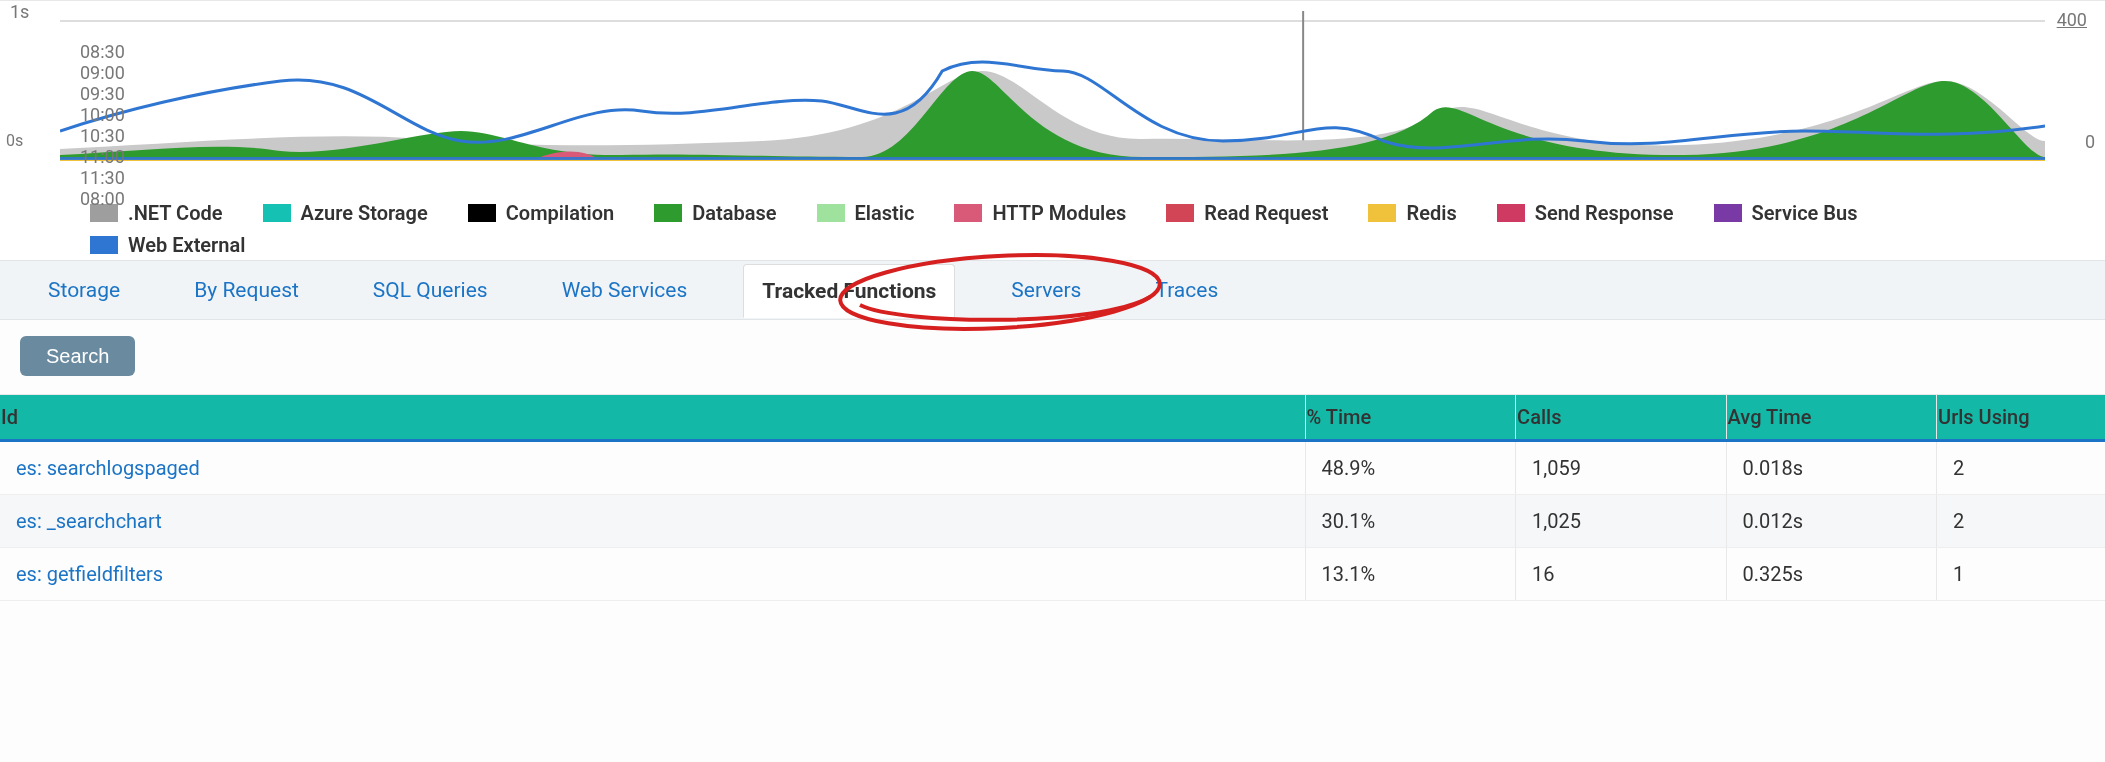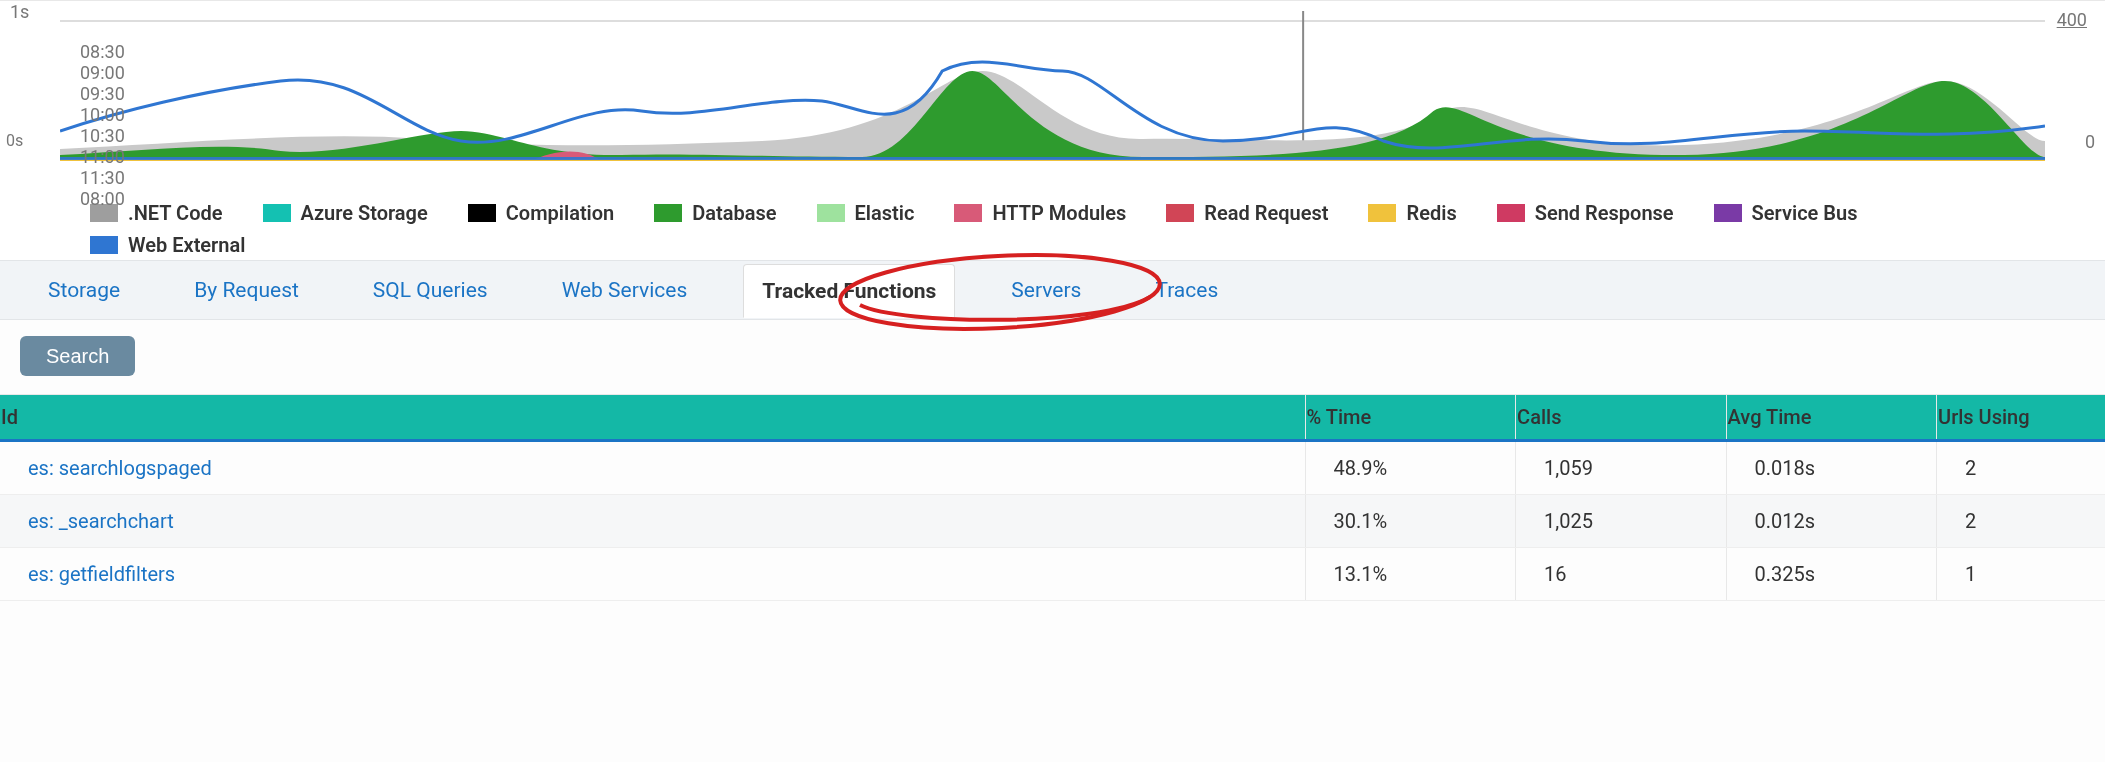--- a/index.html
+++ b/index.html
@@ -162,21 +162,21 @@
   table.data thead th {
     text-align: left;
     font-weight: 500;
     color: #333;
     padding: 10px 1px;
     background: #14b8a6;
     border-top: 1px solid #e8e8e8;
     border-bottom: 3px solid #1b74c5;
   }
   table.data tbody td {
-    padding: 14px 28px;
+    padding: 14px 16px;
     border-bottom: 1px solid #eee;
   }
   table.data tbody tr:nth-child(even) td {
     background: #f6f7f8;
   }
   .id-link {
     color: #1b74c5;
     text-decoration: none;
   }
   .col-sep { border-left: 1px solid #e8e8e8; }

